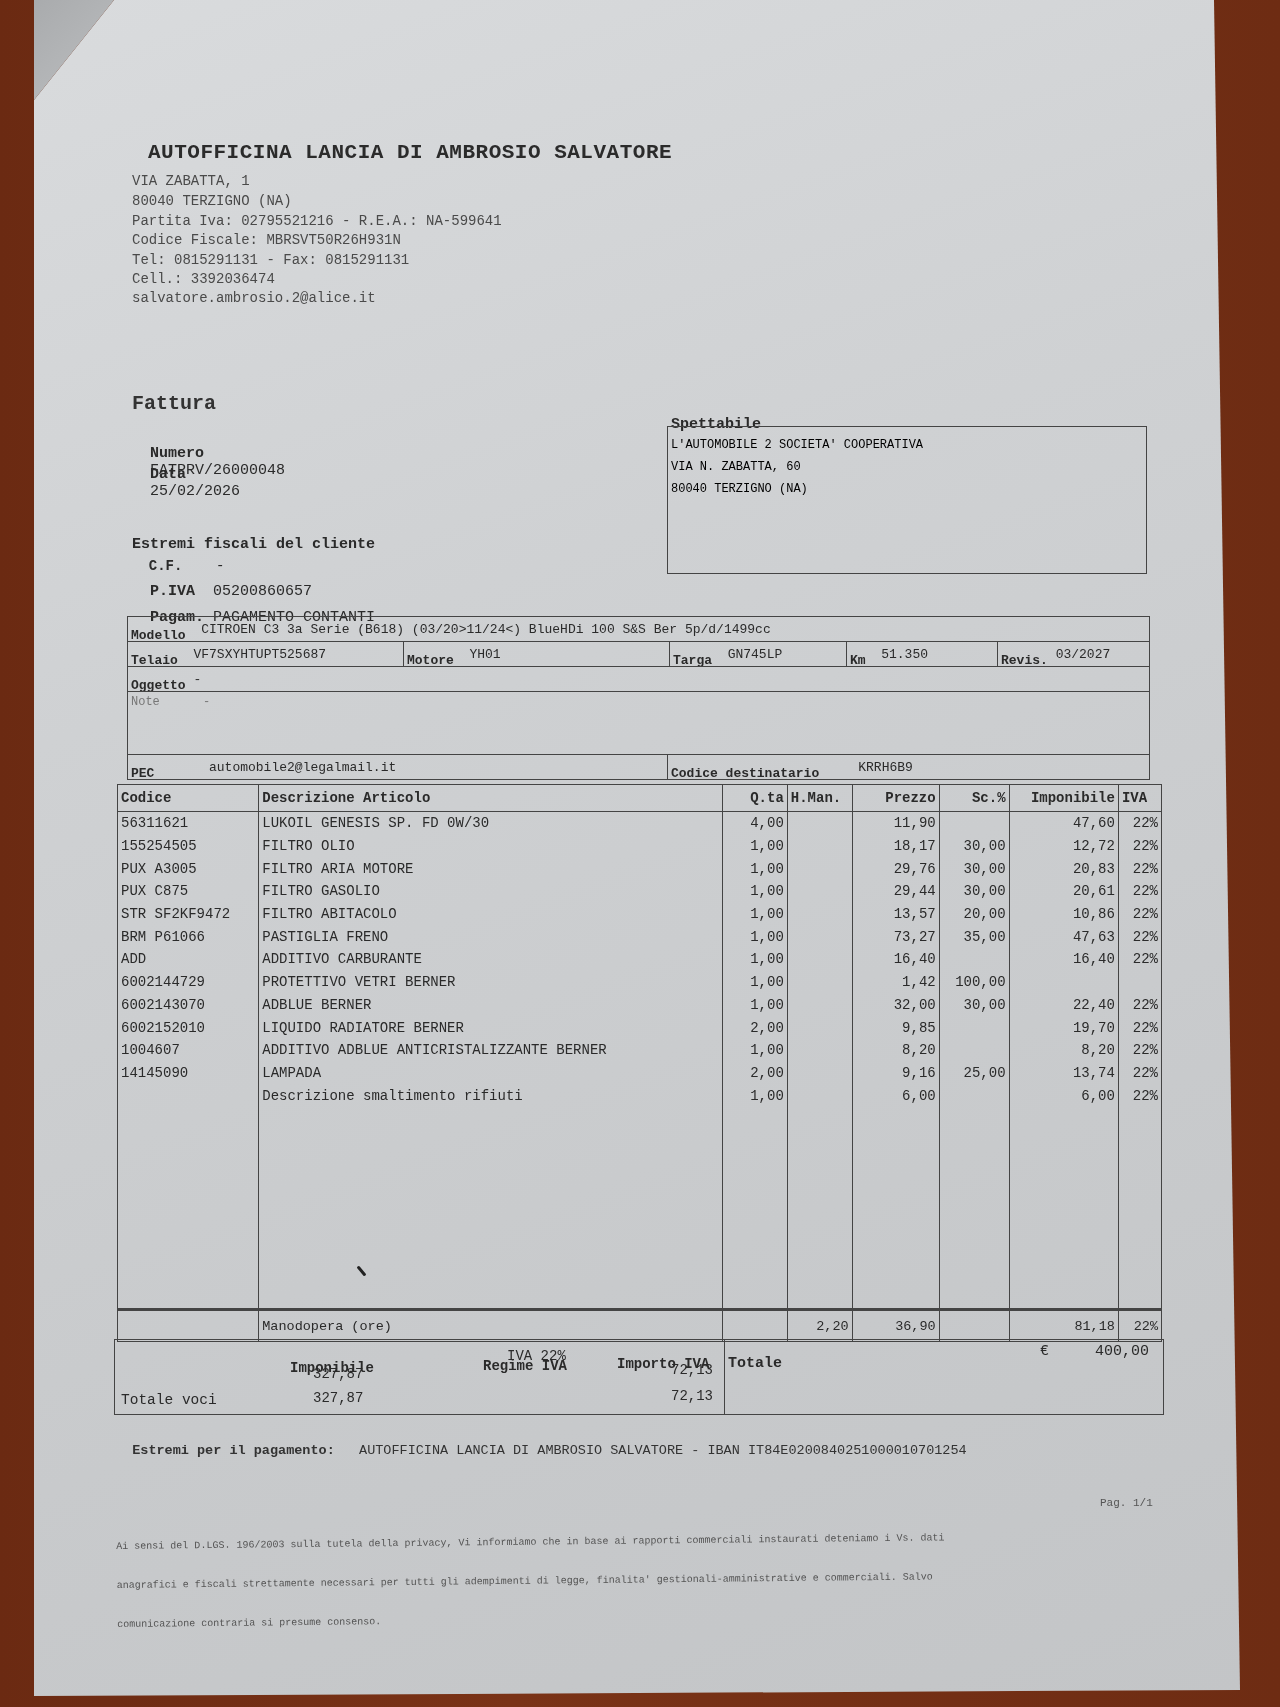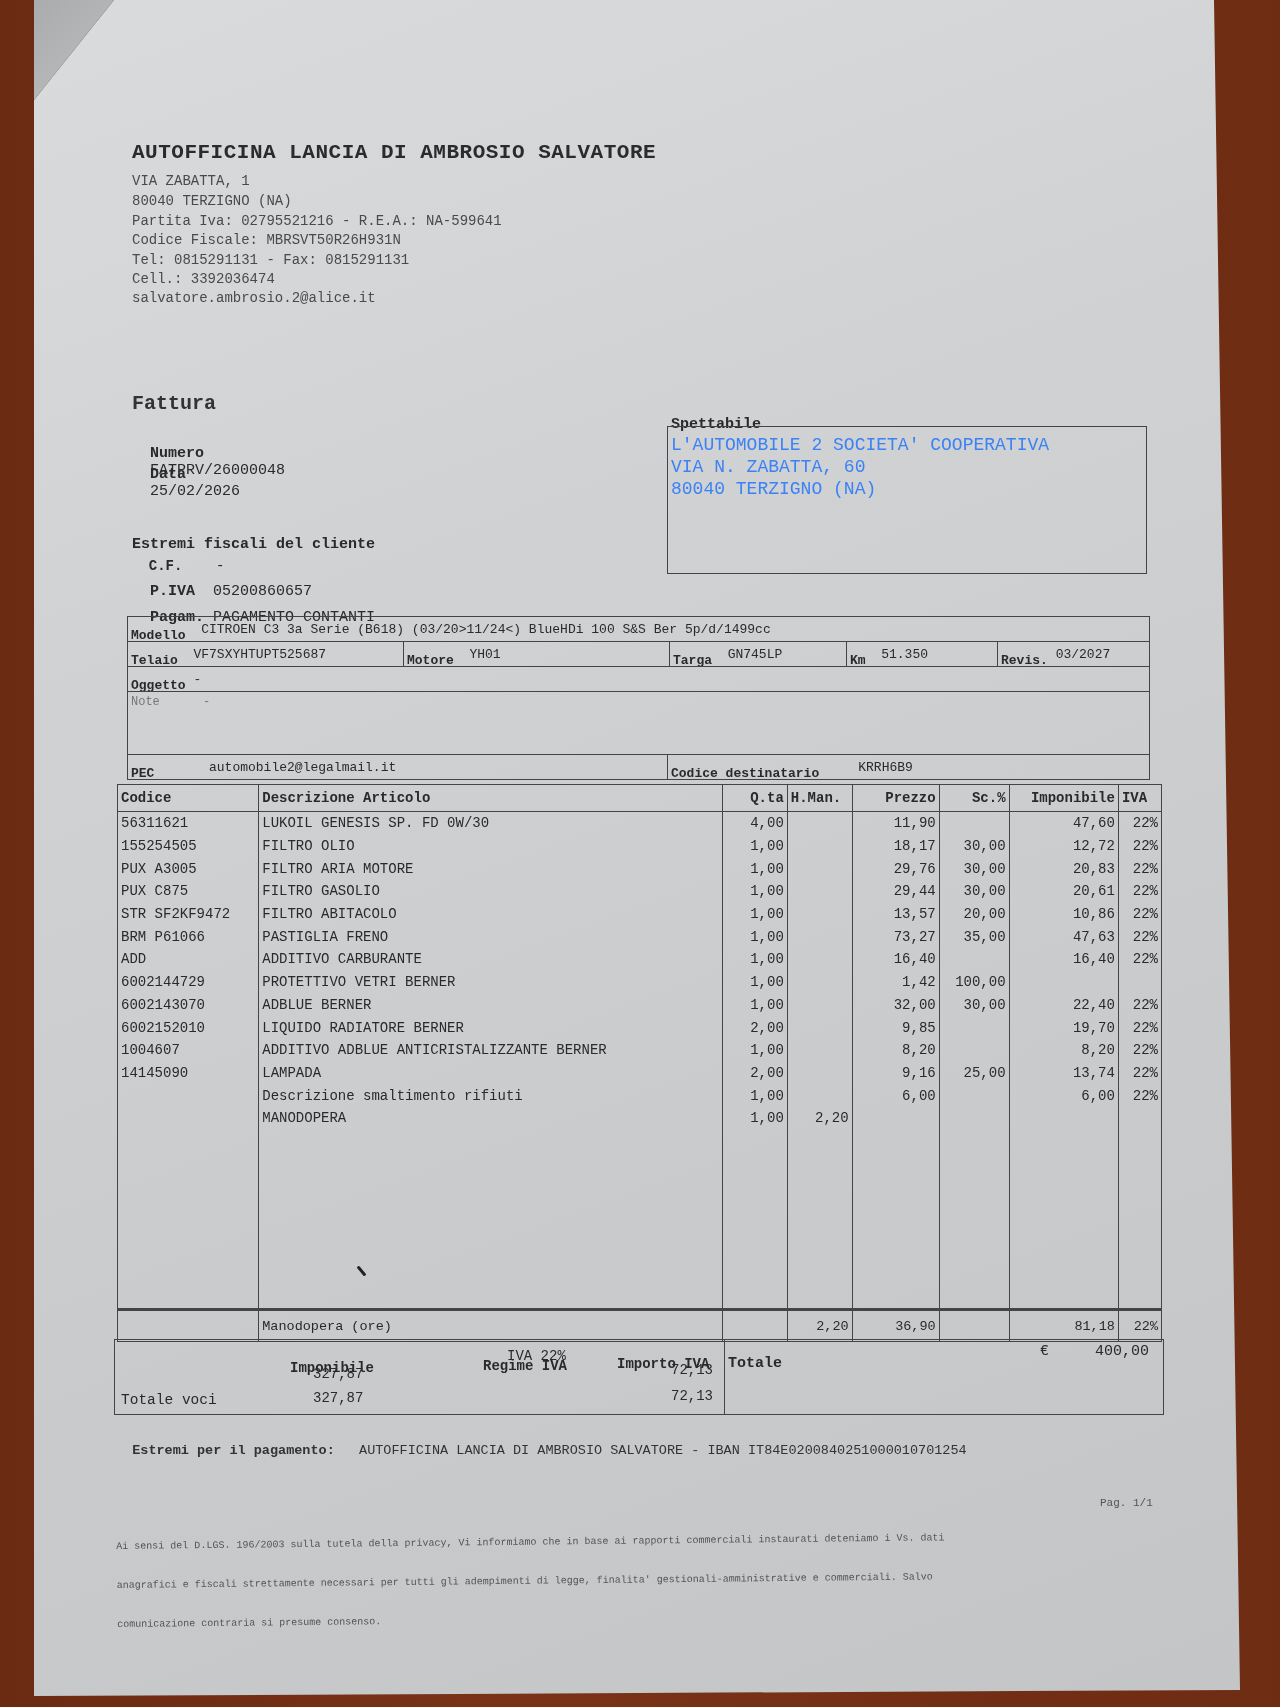--- a/index.html
+++ b/index.html
@@ -13,30 +13,30 @@
     position: absolute; left: 34px; top: 0; width: 1206px; height: 1696px;
     background: linear-gradient(160deg, #d9dbdd 0%, #cfd1d3 35%, #c8cacc 70%, #c3c5c7 100%);
     clip-path: polygon(80px 0, 1180px 0, 1206px 1690px, 0 1696px, 0 100px);
   }
   .fold {
     position: absolute; left: 34px; top: 0; width: 120px; height: 110px;
     background: linear-gradient(135deg, #a9abad 0%, #b8babc 60%, #c3c5c7 100%);
     clip-path: polygon(0 0, 80px 0, 0 100px);
   }
   .abs { position: absolute; white-space: pre; }
-  .hdr-title { left: 132px; top: 141px; font-size: 21px; font-weight: bold; letter-spacing: 0.5px; color: #2b2b2b; }
+  .hdr-title { left: 148px; top: 141px; font-size: 21px; font-weight: bold; letter-spacing: 0.5px; color: #2b2b2b; }
   .hdr-line { left: 132px; font-size: 14px; color: #4a4a4a; }
   .fattura { left: 132px; top: 392px; font-size: 20px; font-weight: bold; color: #333; }
   .lbl { font-weight: bold; margin-top: 12px; }
   .t15 { font-size: 15px; }
   .box {
     position: absolute; border: 1.5px solid #444;
   }
   .cust-box { left: 667px; top: 426px; width: 478px; height: 146px; }
-  .cust-box div { font-size: 18px; margin-left: 3px; line-height: 22px; color: #3b82f6; }
+  .cust-box div { font-size: 12px; margin-left: 3px; line-height: 22px; color: #000000; }
   .grid-row {
     position: absolute; left: 127px; width: 1021px; border: 1.5px solid #444; border-bottom: none;
     display: flex; font-size: 13px; align-items: center;
   }
   .grid-row .cell { padding-left: 3px; height: 100%; display: flex; align-items: center; border-right: 1.5px solid #444; box-sizing: border-box; }
   .grid-row .cell:last-child { border-right: none; }
   .items {
     position: absolute; left: 117px; top: 784px; width: 1043px; height: 524px;
     border: 1.5px solid #444;
   }
@@ -276,30 +276,20 @@
         <tr>
           <td></td>
           <td>Descrizione smaltimento rifiuti</td>
           <td class="r">1,00</td>
           <td class="r"></td>
           <td class="r">6,00</td>
           <td class="r"></td>
           <td class="r">6,00</td>
           <td class="r">22%</td>
         </tr>
-        <tr>
-          <td></td>
-          <td>MANODOPERA</td>
-          <td class="r">1,00</td>
-          <td class="r">2,20</td>
-          <td class="r"></td>
-          <td class="r"></td>
-          <td class="r"></td>
-          <td class="r"></td>
-        </tr>
         <tr class="filler">
           <td></td>
           <td></td>
           <td></td>
           <td></td>
           <td></td>
           <td></td>
           <td></td>
           <td></td>
         </tr>

